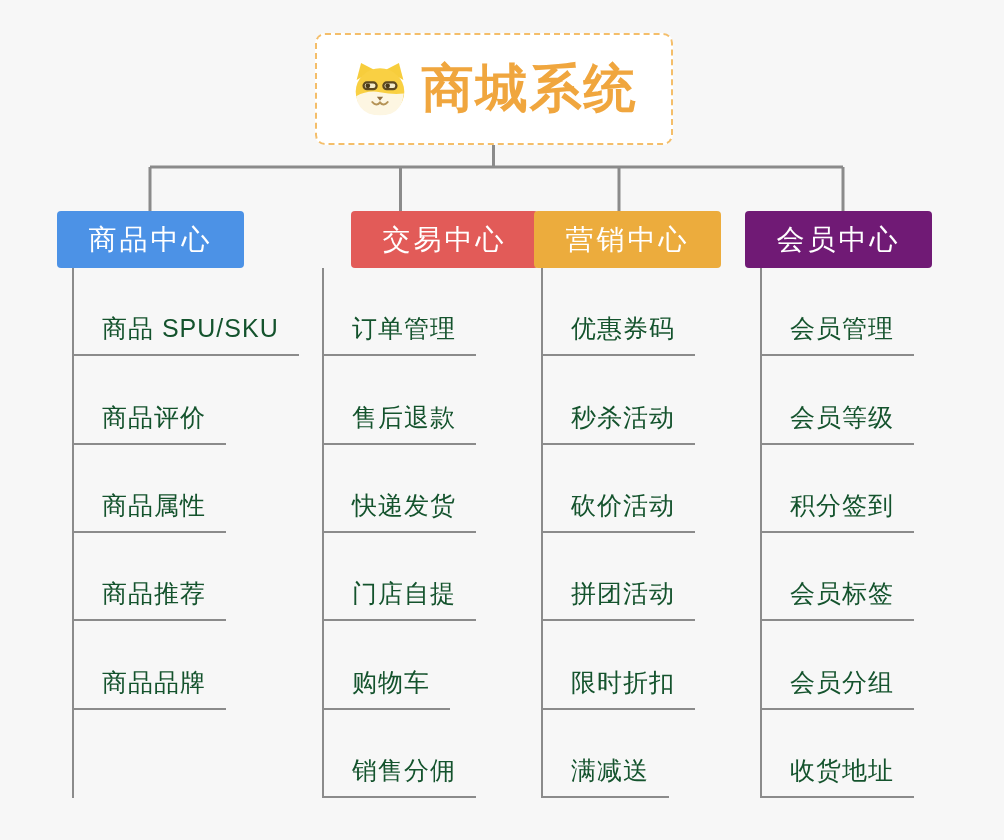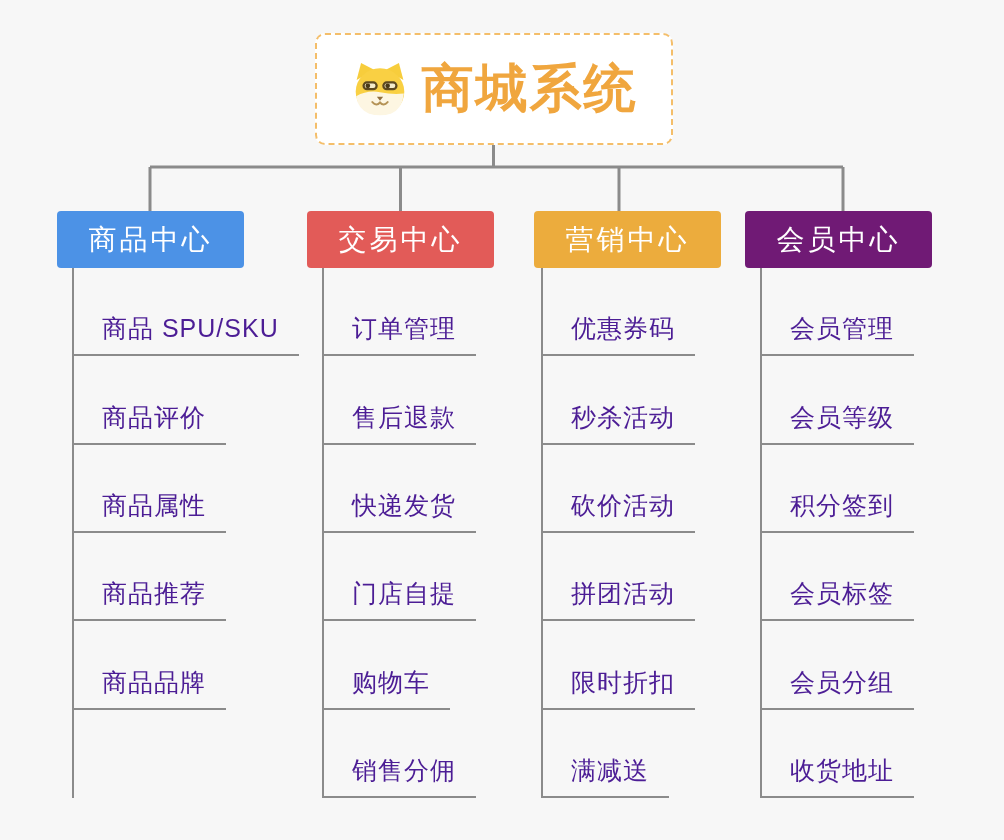--- a/index.html
+++ b/index.html
@@ -71,21 +71,21 @@
     grid-template-rows: repeat(6, 1fr);
     box-sizing: border-box;
   }
   .child-row { position: relative; }
   .child-label {
     position: absolute;
     left: 0; bottom: 0;
     padding: 0 20px 9px 28px;
     border-bottom: 2px solid var(--connector-color, #8b8b8b);
     font-size: 25px;
-    color: #4c1d95;
+    color: #14532d;
     white-space: nowrap;
     letter-spacing: 1px;
   }
 </style>
 </head>
 <body>
 
 <div class="canvas">
 
   <svg class="connectors" width="1004" height="840">
@@ -129,21 +129,21 @@
       <div class="child-row">
           <span class="child-label">商品推荐</span>
         </div>
       <div class="child-row">
           <span class="child-label">商品品牌</span>
         </div>
     </div>
   </div>
 
   <div class="branch branch-2">
-    <div class="branch-header" style="background-color: rgb(226, 91, 88);">
+    <div class="branch-header" style="background-color: rgb(226, 91, 88); margin-left: 44px;">
       <span>交易中心</span>
     </div>
     <div class="children">
       <div class="child-row">
           <span class="child-label">订单管理</span>
         </div>
       <div class="child-row">
           <span class="child-label">售后退款</span>
         </div>
       <div class="child-row">

